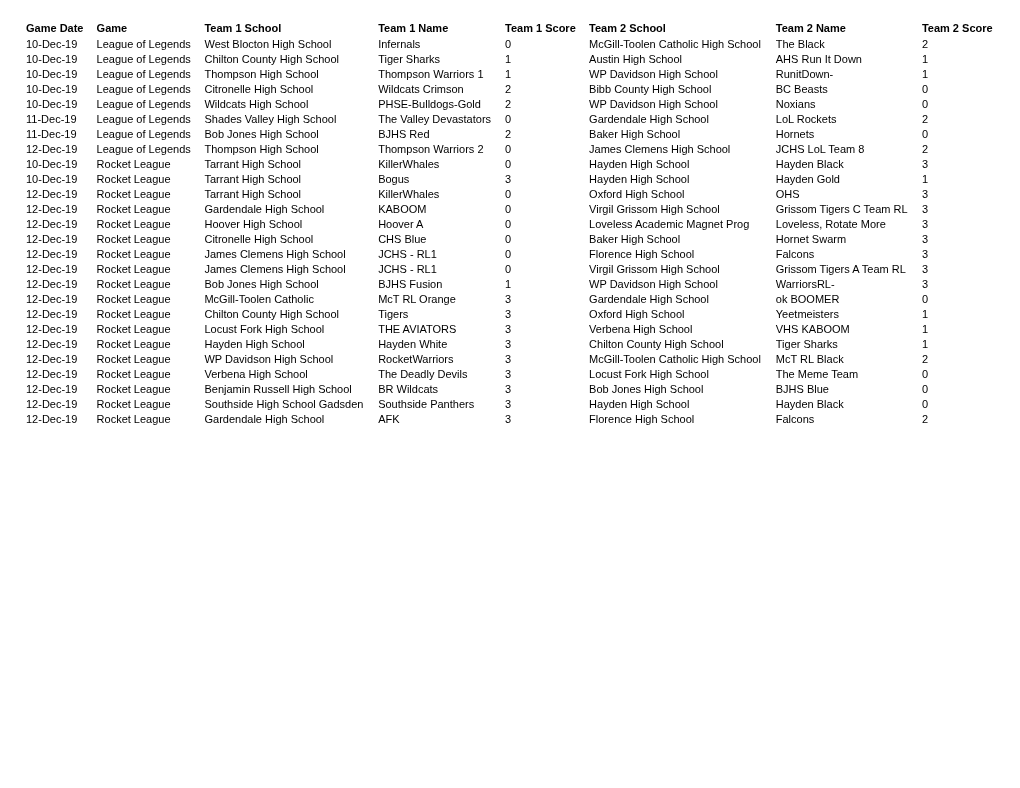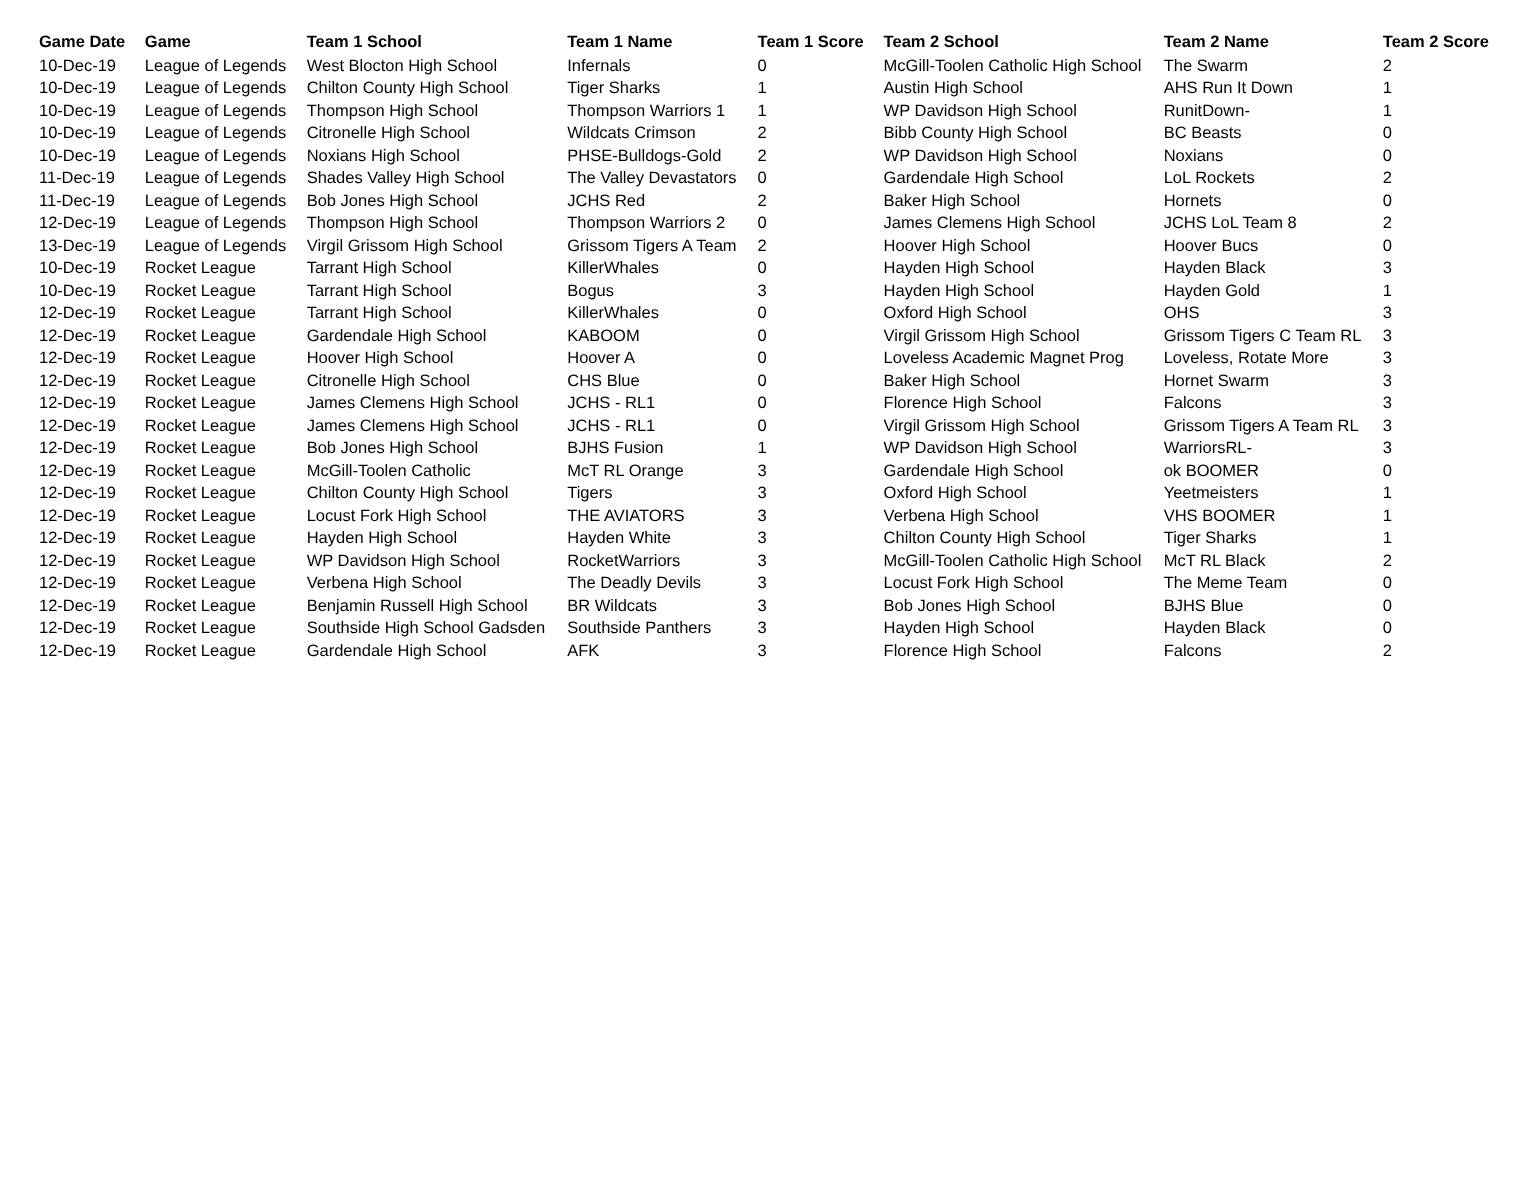--- a/index.html
+++ b/index.html
@@ -48,21 +48,21 @@
       </tr>
   </thead>
   <tbody id="data-rows">
       <tr>
         <td>10-Dec-19</td>
         <td>League of Legends</td>
         <td>West Blocton High School</td>
         <td>Infernals</td>
         <td>0</td>
         <td>McGill-Toolen Catholic High School</td>
-        <td>The Swarm</td>
+        <td>The Black</td>
         <td>2</td>
       </tr>
       <tr>
         <td>10-Dec-19</td>
         <td>League of Legends</td>
         <td>Chilton County High School</td>
         <td>Tiger Sharks</td>
         <td>1</td>
         <td>Austin High School</td>
         <td>AHS Run It Down</td>
@@ -84,68 +84,58 @@
         <td>Citronelle High School</td>
         <td>Wildcats Crimson</td>
         <td>2</td>
         <td>Bibb County High School</td>
         <td>BC Beasts</td>
         <td>0</td>
       </tr>
       <tr>
         <td>10-Dec-19</td>
         <td>League of Legends</td>
-        <td>Noxians High School</td>
+        <td>Wildcats High School</td>
         <td>PHSE-Bulldogs-Gold</td>
         <td>2</td>
         <td>WP Davidson High School</td>
         <td>Noxians</td>
         <td>0</td>
       </tr>
       <tr>
         <td>11-Dec-19</td>
         <td>League of Legends</td>
         <td>Shades Valley High School</td>
         <td>The Valley Devastators</td>
         <td>0</td>
         <td>Gardendale High School</td>
         <td>LoL Rockets</td>
         <td>2</td>
       </tr>
       <tr>
         <td>11-Dec-19</td>
         <td>League of Legends</td>
         <td>Bob Jones High School</td>
-        <td>JCHS Red</td>
+        <td>BJHS Red</td>
         <td>2</td>
         <td>Baker High School</td>
         <td>Hornets</td>
         <td>0</td>
       </tr>
       <tr>
         <td>12-Dec-19</td>
         <td>League of Legends</td>
         <td>Thompson High School</td>
         <td>Thompson Warriors 2</td>
         <td>0</td>
         <td>James Clemens High School</td>
         <td>JCHS LoL Team 8</td>
         <td>2</td>
       </tr>
       <tr>
-        <td>13-Dec-19</td>
-        <td>League of Legends</td>
-        <td>Virgil Grissom High School</td>
-        <td>Grissom Tigers A Team</td>
-        <td>2</td>
-        <td>Hoover High School</td>
-        <td>Hoover Bucs</td>
-        <td>0</td>
-      </tr>
-      <tr>
         <td>10-Dec-19</td>
         <td>Rocket League</td>
         <td>Tarrant High School</td>
         <td>KillerWhales</td>
         <td>0</td>
         <td>Hayden High School</td>
         <td>Hayden Black</td>
         <td>3</td>
       </tr>
       <tr>
@@ -248,21 +238,21 @@
         <td>Yeetmeisters</td>
         <td>1</td>
       </tr>
       <tr>
         <td>12-Dec-19</td>
         <td>Rocket League</td>
         <td>Locust Fork High School</td>
         <td>THE AVIATORS</td>
         <td>3</td>
         <td>Verbena High School</td>
-        <td>VHS BOOMER</td>
+        <td>VHS KABOOM</td>
         <td>1</td>
       </tr>
       <tr>
         <td>12-Dec-19</td>
         <td>Rocket League</td>
         <td>Hayden High School</td>
         <td>Hayden White</td>
         <td>3</td>
         <td>Chilton County High School</td>
         <td>Tiger Sharks</td>

